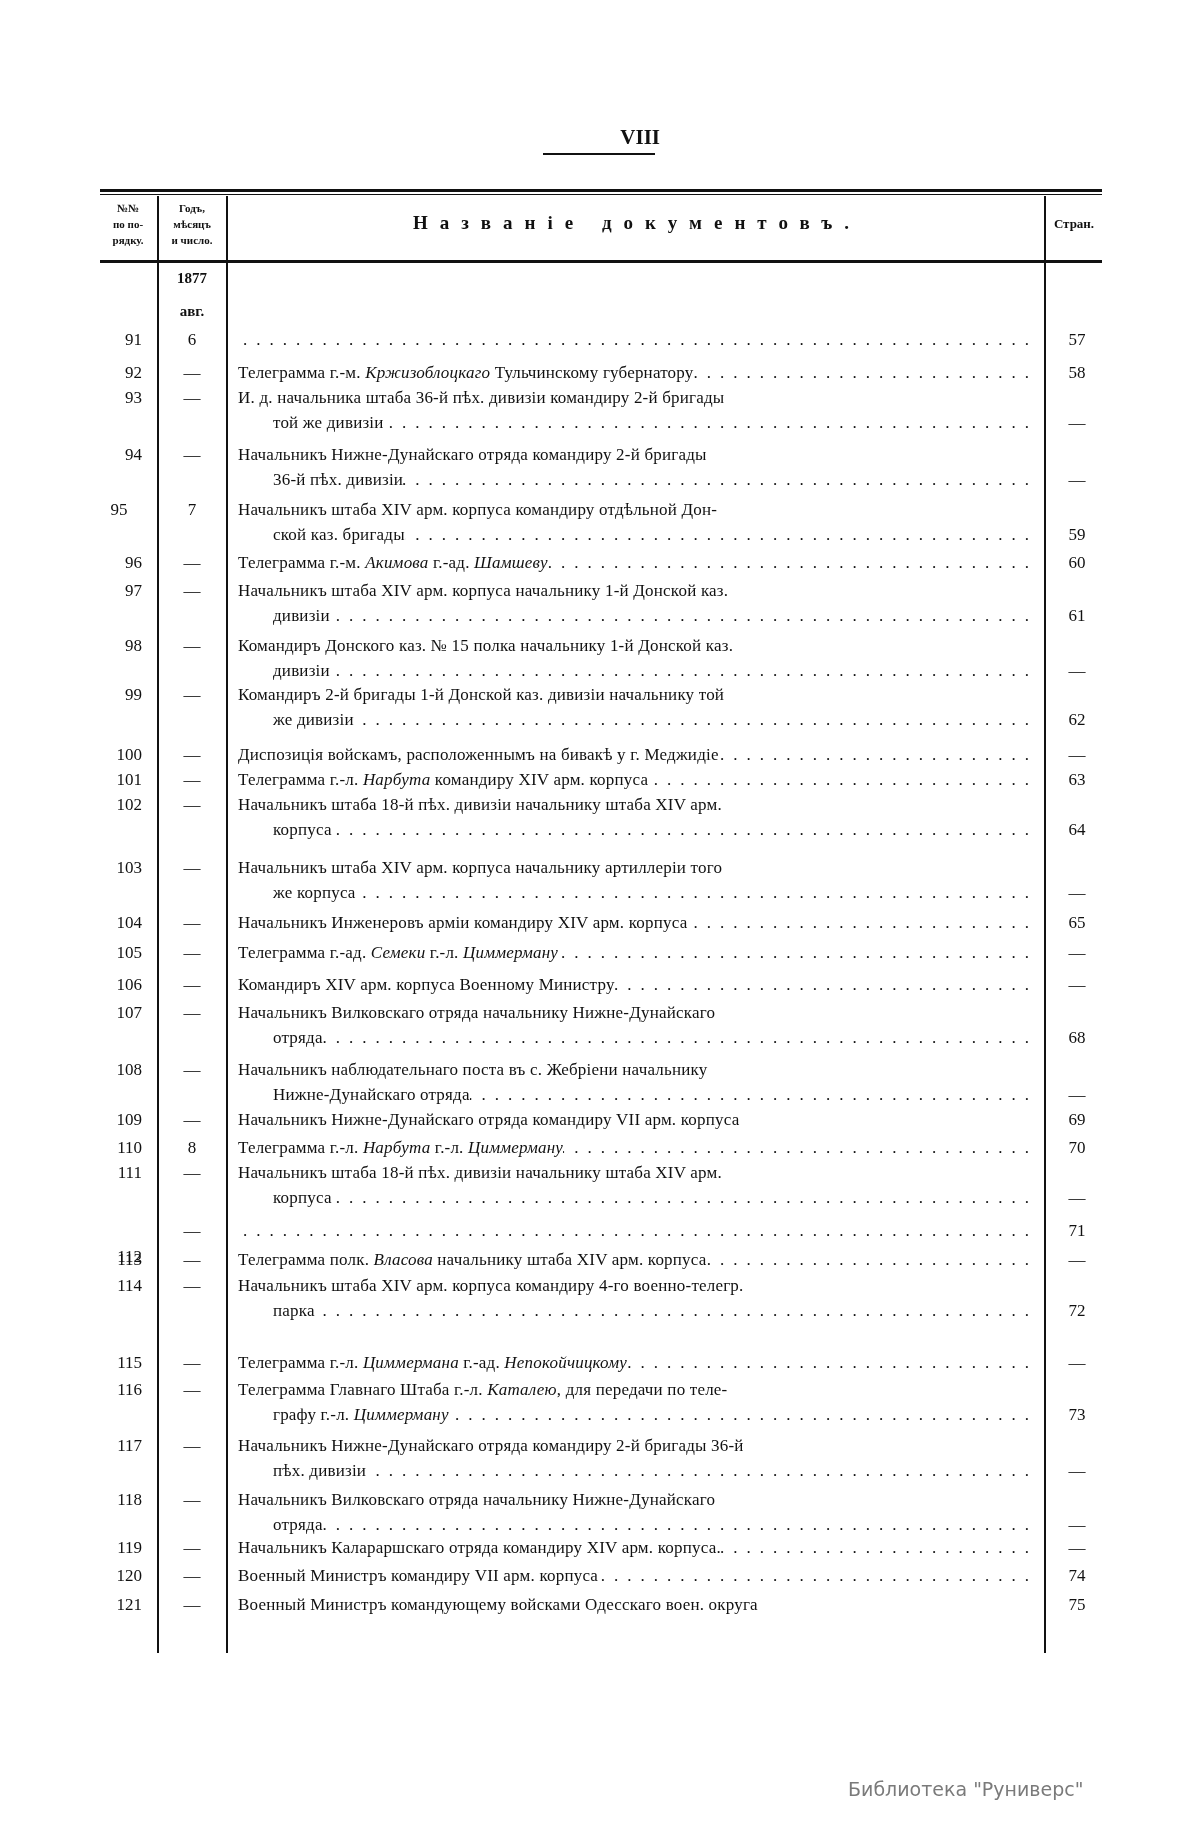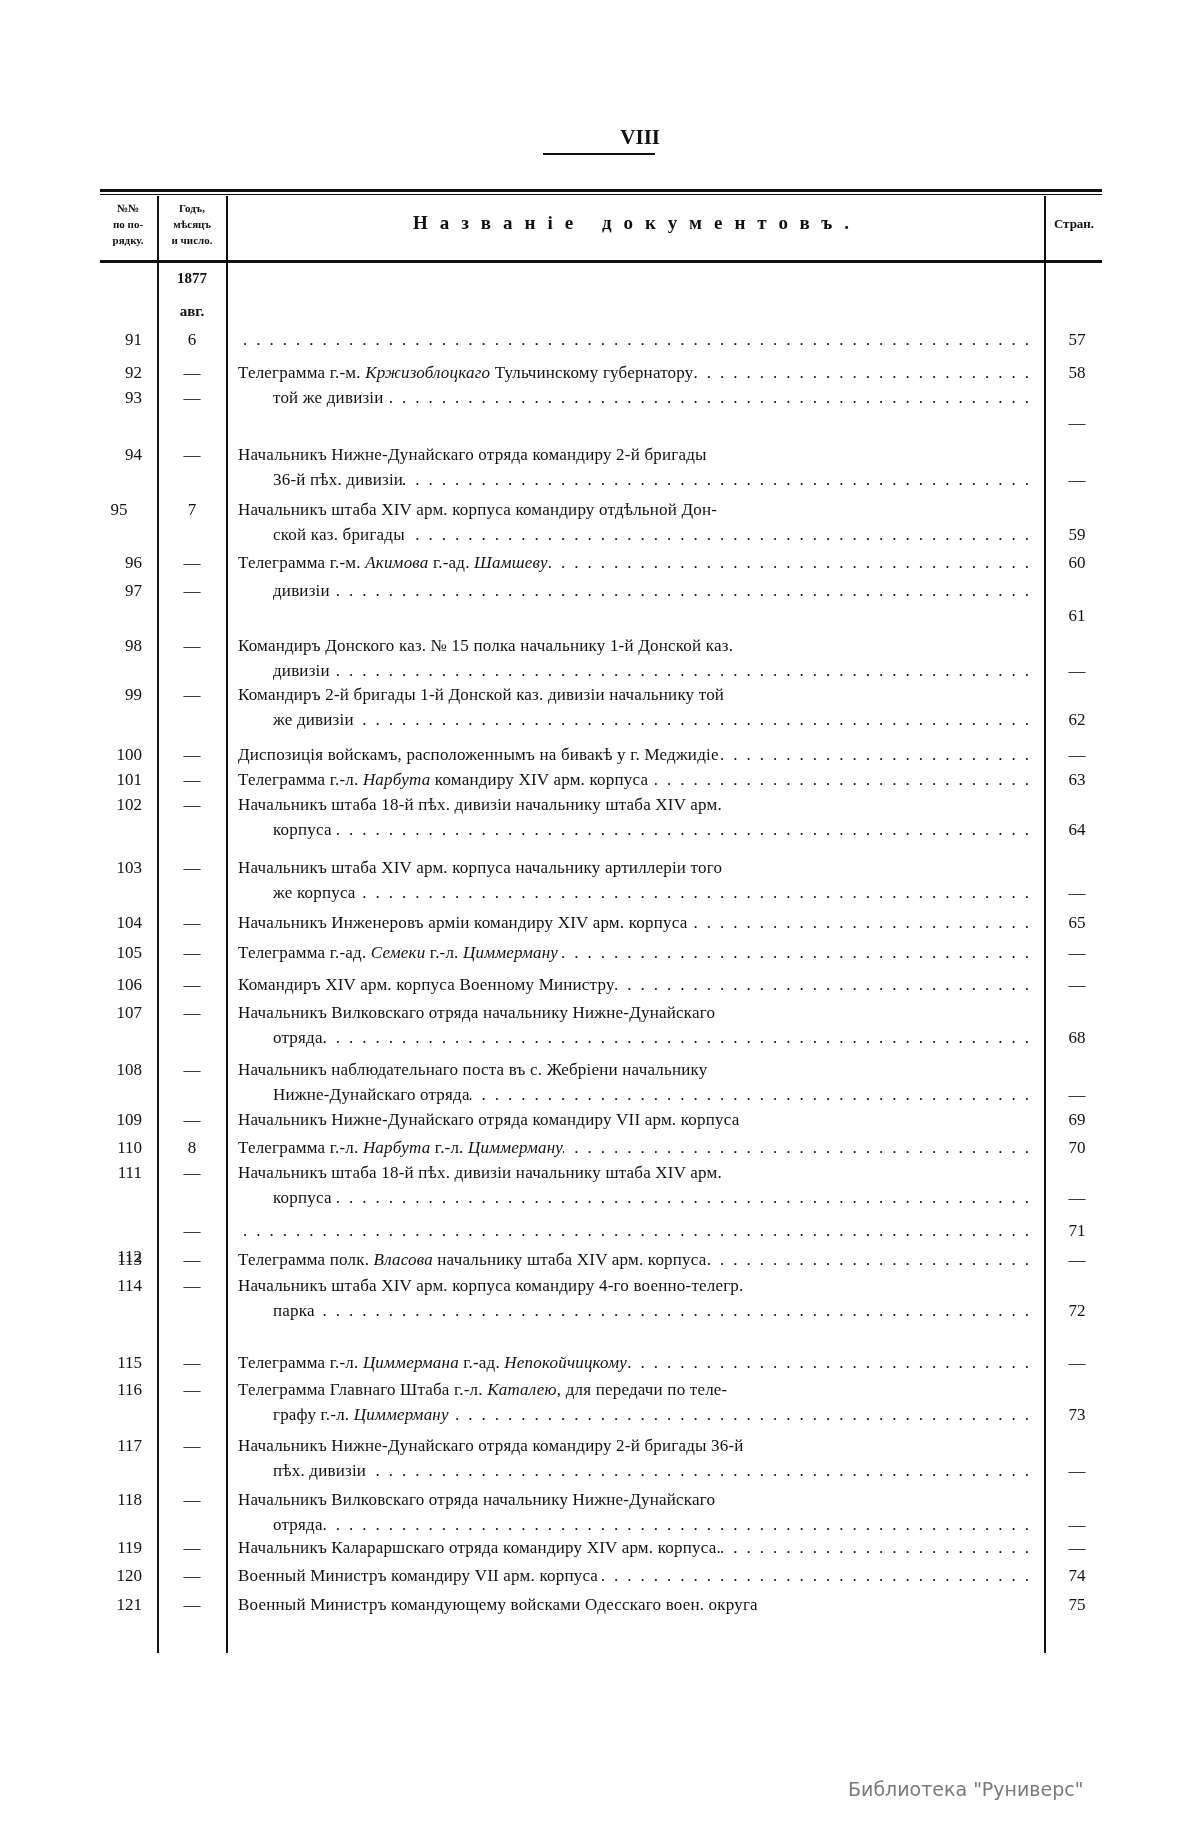--- a/index.html
+++ b/index.html
@@ -76,20 +76,23 @@
       <div class="abs row-title" style="top: 360px;">
         <div class="line">
           <span class="txt">Телеграмма г.-м. <i>Кржизоблоцкаго</i> Тульчинскому губернатору </span>
           <span class="dots">........................................................................................................................</span>
         </div>
       </div>
       <div class="abs row-page" style="top: 363px;">58</div>
       <div class="abs row-no" style="top: 388px;">93</div>
       <div class="abs row-date" style="top: 388px;">—</div>
       <div class="abs row-title" style="top: 385px;">
+        <div class="line">
+          <span class="txt">И. д. начальника штаба 36-й пѣх. дивизіи командиру 2-й бригады</span>
+        </div>
         <div class="line l2">
           <span class="txt">той же дивизіи </span>
           <span class="dots">........................................................................................................................</span>
         </div>
       </div>
       <div class="abs row-page" style="top: 413px;">—</div>
       <div class="abs row-no" style="top: 445px;">94</div>
       <div class="abs row-date" style="top: 445px;">—</div>
       <div class="abs row-title" style="top: 442px;">
         <div class="line">
@@ -118,20 +121,23 @@
       <div class="abs row-title" style="top: 550px;">
         <div class="line">
           <span class="txt">Телеграмма г.-м. <i>Акимова</i> г.-ад. <i>Шамшеву</i> </span>
           <span class="dots">........................................................................................................................</span>
         </div>
       </div>
       <div class="abs row-page" style="top: 553px;">60</div>
       <div class="abs row-no" style="top: 581px;">97</div>
       <div class="abs row-date" style="top: 581px;">—</div>
       <div class="abs row-title" style="top: 578px;">
+        <div class="line">
+          <span class="txt">Начальникъ штаба XIV арм. корпуса начальнику 1-й Донской каз.</span>
+        </div>
         <div class="line l2">
           <span class="txt">дивизіи </span>
           <span class="dots">........................................................................................................................</span>
         </div>
       </div>
       <div class="abs row-page" style="top: 606px;">61</div>
       <div class="abs row-no" style="top: 636px;">98</div>
       <div class="abs row-date" style="top: 636px;">—</div>
       <div class="abs row-title" style="top: 633px;">
         <div class="line">

